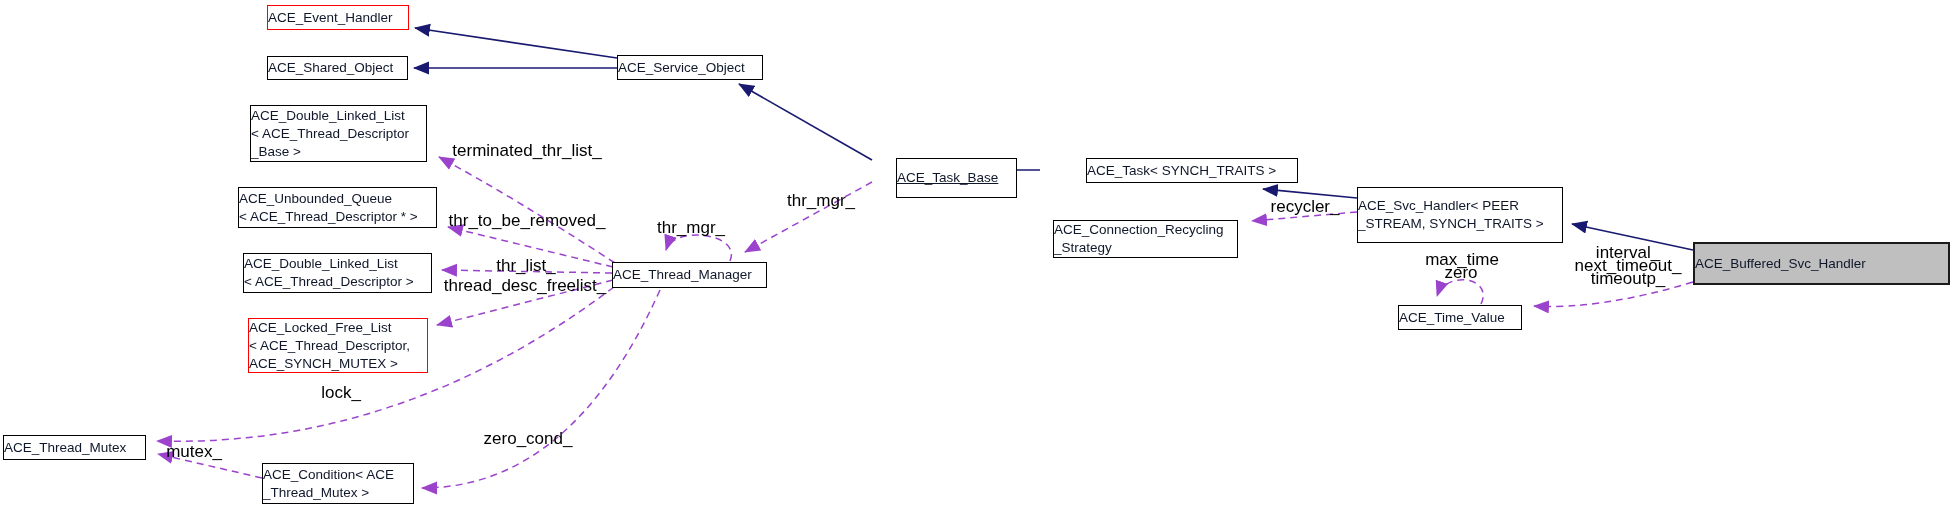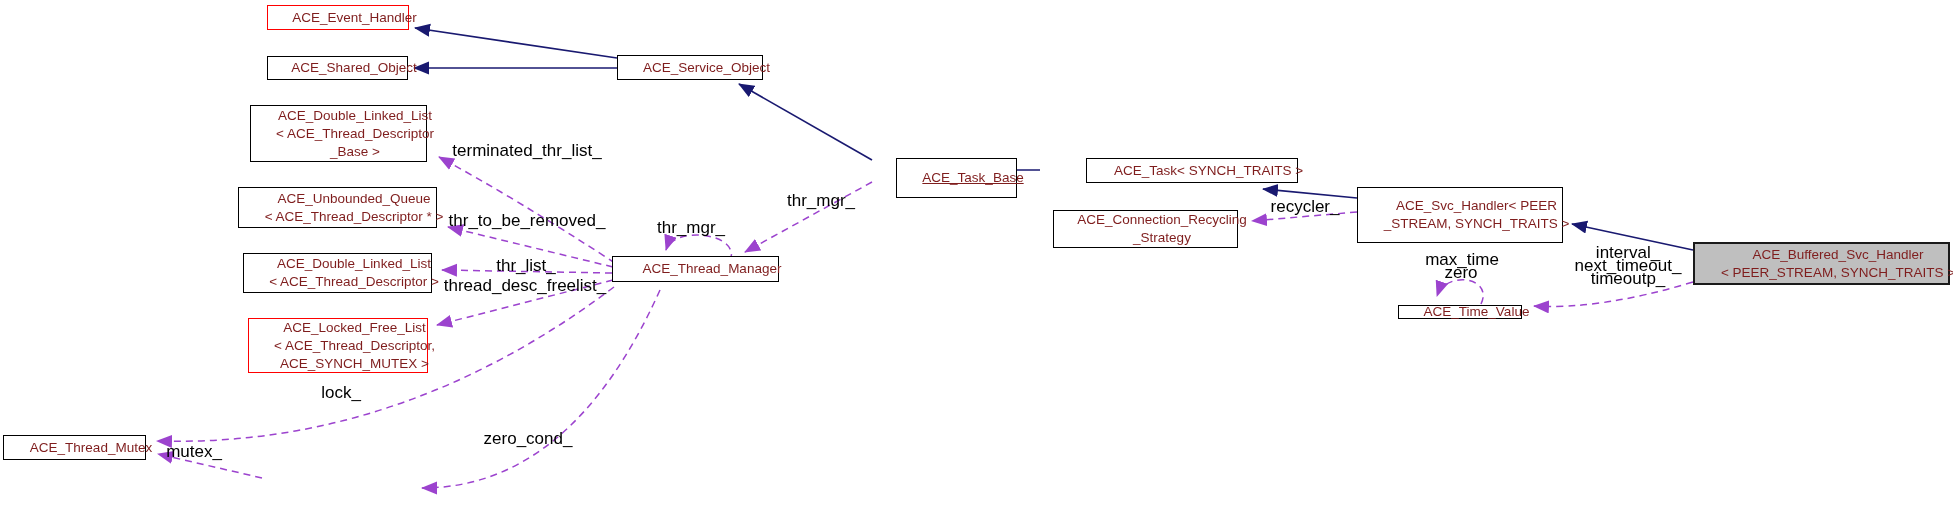--- a/index.html
+++ b/index.html
@@ -10,26 +10,25 @@
     font-family:"Liberation Sans", sans-serif;
     overflow:hidden;
   }
   .edges{position:absolute;left:0;top:0;width:1953px;height:509px;}
   .box{
     position:absolute;
     box-sizing:border-box;
     border:1.5px solid #000000;
     background:#ffffff;
     display:flex;flex-direction:column;
-    justify-content:center;align-items:center;
+    justify-content:center;align-items:flex-start;
     text-align:center;
-    font-size:13.5px;color:#7f1d1d;
+    font-size:13.5px;color:#0f172a;
     white-space:nowrap;
     z-index:2;
-    padding-left:33px;
   }
   .box span{display:block;line-height:18px;}
   .box.red{border-color:#ff0000;}
   .box.current{background:#bfbfbf;border-color:#1a1a1a;border-width:2px;}
   .elabel{
     position:absolute;
     transform:translateX(-50%);
     font-size:17px;color:#000000;
     white-space:nowrap;line-height:13px;
     z-index:3;
@@ -102,54 +101,57 @@
   <div class="box red" style="left:248px;top:318px;width:180px;height:55px;">
     <span>ACE_Locked_Free_List</span>
     <span>&lt; ACE_Thread_Descriptor,</span>
     <span>ACE_SYNCH_MUTEX &gt;</span>
   </div>
 
   <div class="box" style="left:3px;top:435px;width:143px;height:25px;">
     <span>ACE_Thread_Mutex</span>
   </div>
 
+  <div class="box" style="left:262px;top:463px;width:152px;height:41px;">
+    <span>ACE_Condition&lt; ACE</span>
+    <span>_Thread_Mutex &gt;</span>
+  </div>
 
   <div class="box" style="left:617px;top:55px;width:146px;height:25px;">
     <span>ACE_Service_Object</span>
   </div>
 
-  <div class="box" style="left:612px;top:256px;width:167px;height:26px;">
+  <div class="box" style="left:612px;top:262px;width:155px;height:26px;">
     <span>ACE_Thread_Manager</span>
   </div>
 
   <div class="box" style="left:896px;top:158px;width:121px;height:40px;text-decoration:underline;">
     <span>ACE_Task_Base</span>
   </div>
 
   <div class="box" style="left:1040px;top:158px;width:212px;height:25px;margin-left:46px;">
     <span>ACE_Task&lt; SYNCH_TRAITS &gt;</span>
   </div>
 
-  <div class="box" style="left:1053px;top:210px;width:185px;height:38px;">
+  <div class="box" style="left:1053px;top:220px;width:185px;height:38px;">
     <span>ACE_Connection_Recycling</span>
     <span>_Strategy</span>
   </div>
 
   <div class="box" style="left:1357px;top:187px;width:206px;height:56px;">
     <span>ACE_Svc_Handler&lt; PEER</span>
     <span>_STREAM, SYNCH_TRAITS &gt;</span>
   </div>
 
-  <div class="box" style="left:1398px;top:305px;width:124px;height:14px;">
+  <div class="box" style="left:1398px;top:305px;width:124px;height:25px;">
     <span>ACE_Time_Value</span>
   </div>
 
   <div class="box current" style="left:1693px;top:242px;width:257px;height:43px;">
     <span>ACE_Buffered_Svc_Handler</span>
-    <span>&lt; PEER_STREAM, SYNCH_TRAITS &gt;</span>
   </div>
 
   <div class="elabel" style="left:527px;top:144px;">terminated_thr_list_</div>
   <div class="elabel" style="left:527px;top:214px;">thr_to_be_removed_</div>
   <div class="elabel" style="left:526px;top:259px;">thr_list_</div>
   <div class="elabel" style="left:525px;top:279px;">thread_desc_freelist_</div>
   <div class="elabel" style="left:691px;top:221px;">thr_mgr_</div>
   <div class="elabel" style="left:821px;top:194px;">thr_mgr_</div>
   <div class="elabel" style="left:341px;top:386px;">lock_</div>
   <div class="elabel" style="left:194px;top:445px;">mutex_</div>

